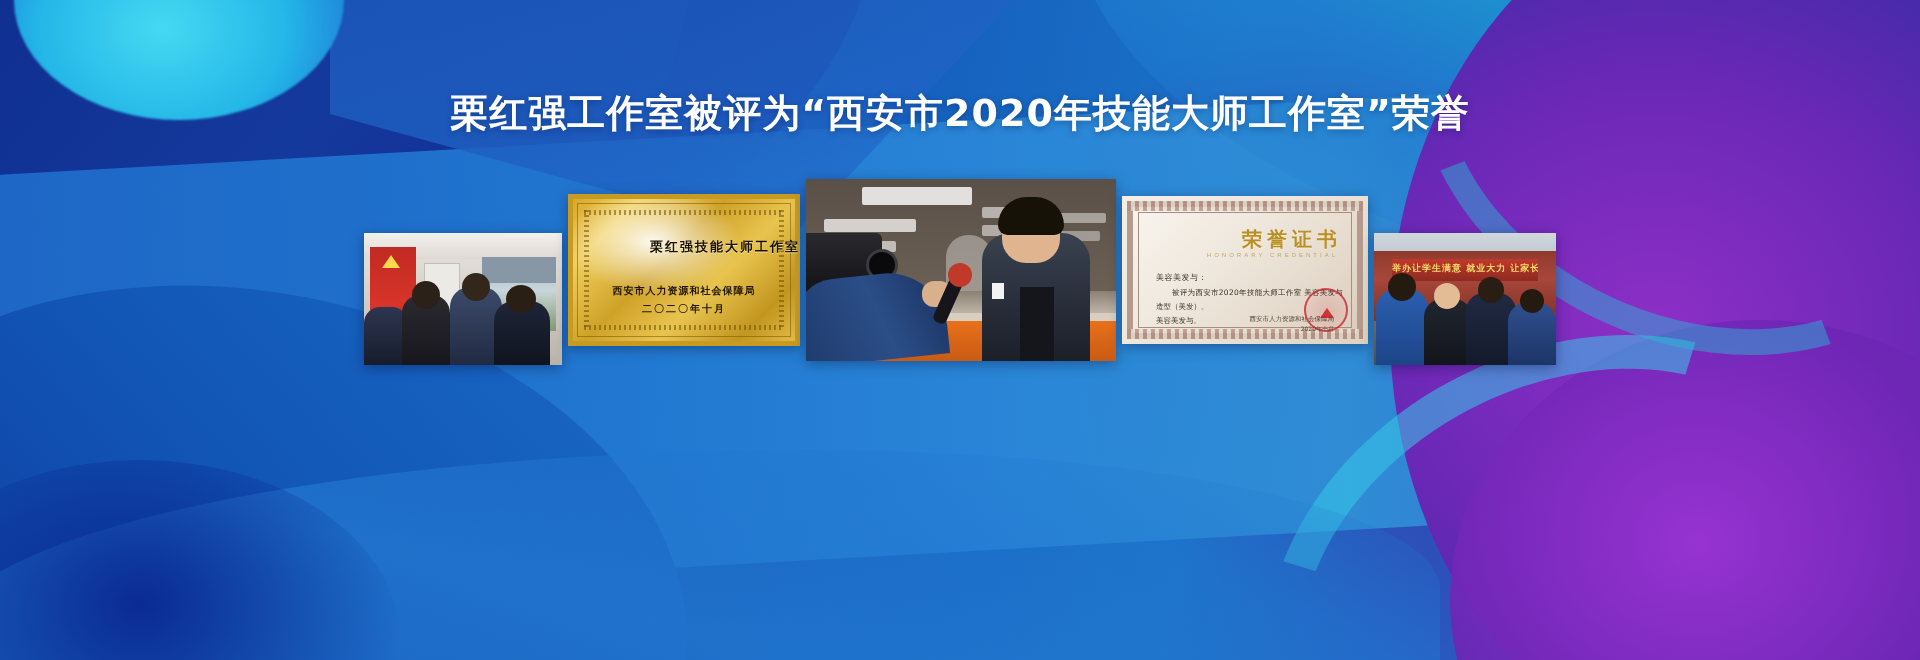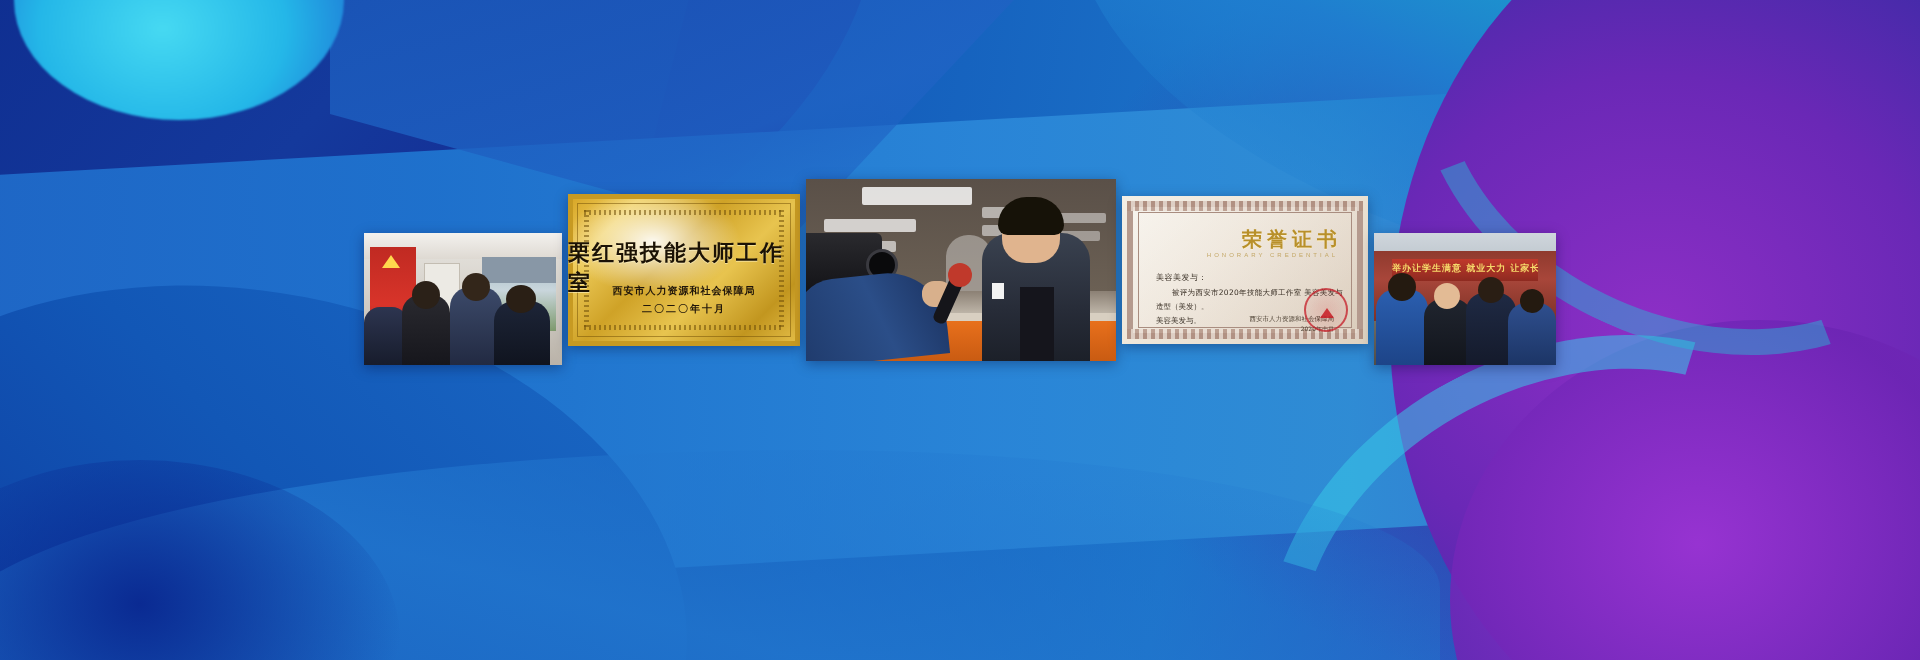--- a/index.html
+++ b/index.html
@@ -160,22 +160,22 @@
       radial-gradient(ellipse 150px 90px at 36% 30%,rgba(255,255,255,.92) 0%,rgba(255,255,255,0) 58%),
       linear-gradient(135deg,#d9a829 0%,#f0cf5e 18%,#cfa227 42%,#e8c44f 62%,#c2961f 84%,#e2bb45 100%);
     border:5px solid #c79a22;}
   .p2-inner{position:absolute;left:9px;top:9px;right:9px;bottom:9px;border:1px solid rgba(120,85,10,.55);}
   .p2-dots{position:absolute;left:16px;right:16px;top:16px;height:5px;
     background-image:repeating-linear-gradient(90deg,rgba(110,78,8,.55) 0 2px,rgba(0,0,0,0) 2px 5px);}
   .p2-dots.b{top:auto;bottom:16px;}
   .p2-dotsv{position:absolute;top:16px;bottom:16px;left:16px;width:5px;
     background-image:repeating-linear-gradient(180deg,rgba(110,78,8,.55) 0 2px,rgba(0,0,0,0) 2px 5px);}
   .p2-dotsv.r{left:auto;right:16px;}
-  .p2-t1{position:absolute;left:0;right:0;top:44px;text-align:left;
-    color:#1b1205;font-family:"DejaVu Sans","Liberation Sans",sans-serif;font-weight:700;font-size:22px;letter-spacing:2px;
+  .p2-t1{position:absolute;left:0;right:0;top:44px;text-align:right;
+    color:#1b1205;font-family:"DejaVu Sans","Liberation Sans",sans-serif;font-weight:700;font-size:13px;letter-spacing:2px;
     text-shadow:0 1px 0 rgba(255,245,200,.6);}
   .p2-t2{position:absolute;left:0;right:0;top:90px;text-align:center;
     color:#20160a;font-family:"DejaVu Sans","Liberation Sans",sans-serif;font-weight:700;font-size:10px;letter-spacing:1px;}
   .p2-t3{position:absolute;left:0;right:0;top:108px;text-align:center;
     color:#20160a;font-family:"DejaVu Sans","Liberation Sans",sans-serif;font-weight:700;font-size:10px;letter-spacing:2px;}
 
   
   .p3{width:310px;height:182px;}
   .p3-wall{position:absolute;inset:0;background:linear-gradient(180deg,#6d6358 0%,#7a6f62 46%,#8d8276 62%,#cfc7ba 78%,#e4ddd2 100%);}
   .p3-dark{position:absolute;left:0;top:0;width:100%;height:112px;background:linear-gradient(180deg,#5a5048 0%,#6b6054 100%);}
@@ -270,20 +270,21 @@
     <div class="sh-cyan"></div>
     <div class="sh-purple"></div>
     <div class="sh-purple2"></div>
     <div class="sh-arc"></div>
     <div class="sh-arc2"></div>
     <div class="sh-lowleft"></div>
     <div class="sh-lowband"></div>
     <div class="sh-corner"></div>
   </div>
 
+  <div class="title">栗红强工作室被评为“西安市2020年技能大师工作室”荣誉</div>
 
   <div class="strip">
 
     <div class="photo p1">
       <div class="p1-wall"></div>
       <div class="p1-ceiling"></div>
       <div class="p1-window"></div>
       <div class="p1-blind"></div>
       <div class="p1-banner"></div>
       <div class="p1-star"></div>

